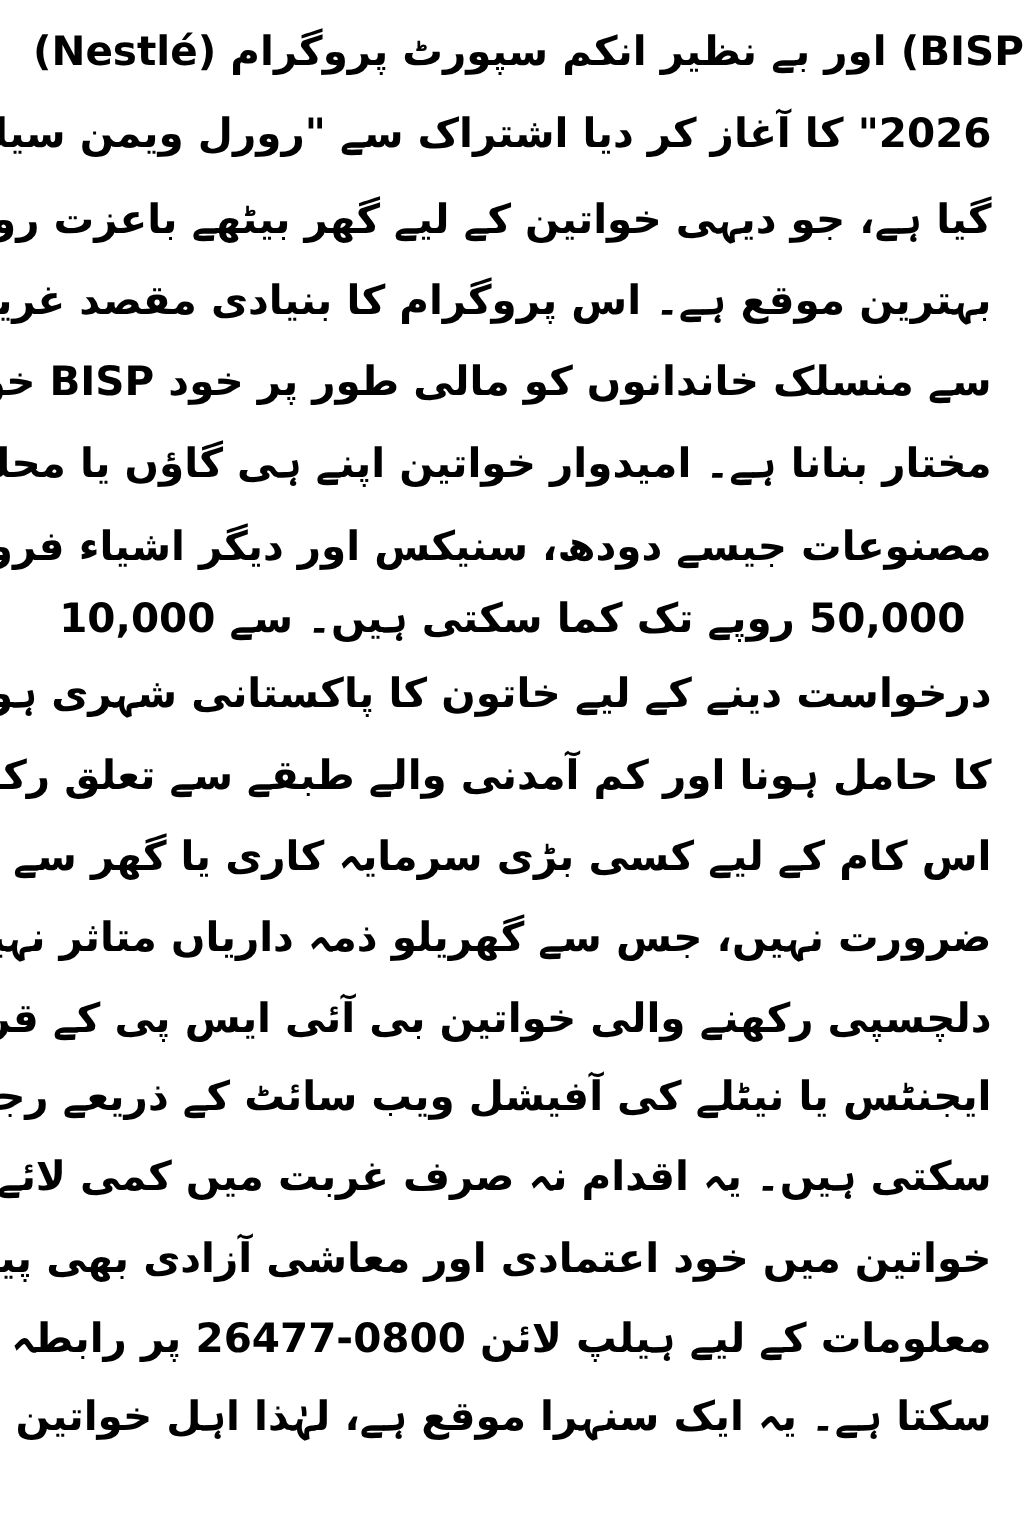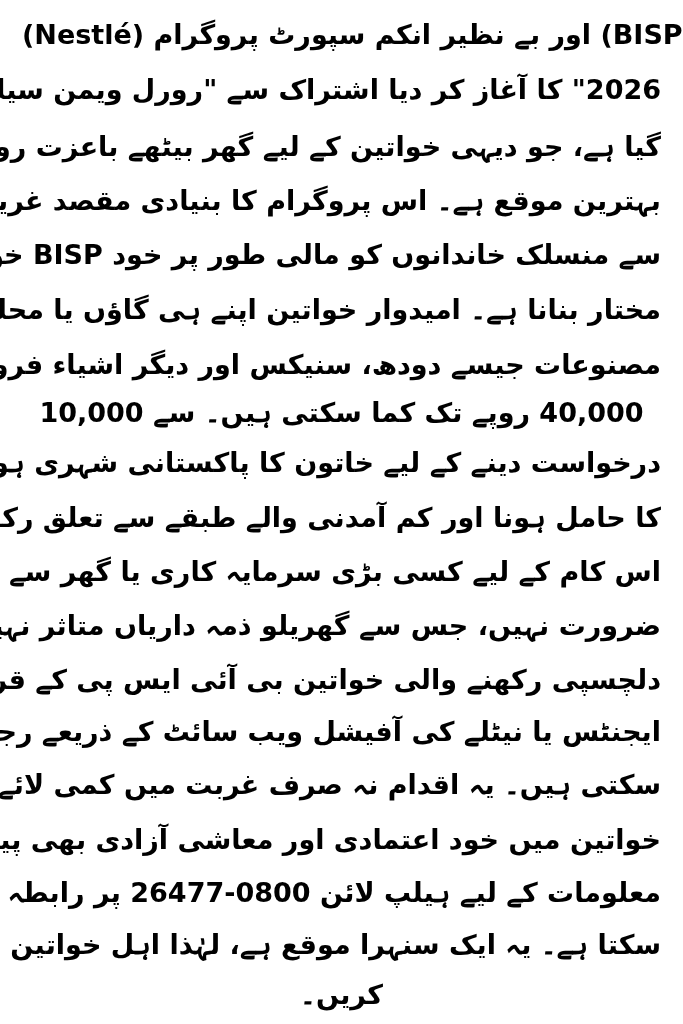--- a/index.html
+++ b/index.html
@@ -46,25 +46,24 @@
 <body>
 
 <div class="page">
   <div class="line" style="top:8px;">(Nestlé) اور بے نظیر انکم سپورٹ پروگرام (BISP) کے</div>
   <div class="line" style="top:63px;">2026" کا آغاز کر دیا اشتراک سے "رورل ویمن سیلز پروگرام</div>
   <div class="line" style="top:120px;">گیا ہے، جو دیہی خواتین کے لیے گھر بیٹھے باعزت روزگار کا ایک</div>
   <div class="line" style="top:174px;">بہترین موقع ہے۔ اس پروگرام کا بنیادی مقصد غریب اور مستحق</div>
   <div class="line" style="top:228px;">سے منسلک خاندانوں کو مالی طور پر خود BISP خواتین، بالخصوص</div>
   <div class="line" style="top:283px;">مختار بنانا ہے۔ امیدوار خواتین اپنے ہی گاؤں یا محلے میں نیٹلے کی</div>
   <div class="line" style="top:338px;">مصنوعات جیسے دودھ، سنیکس اور دیگر اشیاء فروخت کر کے ماہانہ</div>
-  <div class="line center" style="top:386px;">40,000 روپے تک کما سکتی ہیں۔ سے 10,000</div>
+  <div class="line center" style="top:386px;">50,000 روپے تک کما سکتی ہیں۔ سے 10,000</div>
   <div class="line" style="top:436px;">درخواست دینے کے لیے خاتون کا پاکستانی شہری ہونا، شناختی کارڈ</div>
   <div class="line" style="top:491px;">کا حامل ہونا اور کم آمدنی والے طبقے سے تعلق رکھنا ضروری ہے۔</div>
   <div class="line" style="top:545px;">اس کام کے لیے کسی بڑی سرمایہ کاری یا گھر سے باہر جانے کی</div>
   <div class="line" style="top:599px;">ضرورت نہیں، جس سے گھریلو ذمہ داریاں متاثر نہیں ہوتیں۔</div>
   <div class="line" style="top:653px;">دلچسپی رکھنے والی خواتین بی آئی ایس پی کے قریبی دفتر، فیلڈ</div>
   <div class="line" style="top:705px;">ایجنٹس یا نیٹلے کی آفیشل ویب سائٹ کے ذریعے رجسٹریشن کروا</div>
   <div class="line" style="top:758px;">سکتی ہیں۔ یہ اقدام نہ صرف غربت میں کمی لائے گا بلکہ دیہی</div>
   <div class="line" style="top:813px;">خواتین میں خود اعتمادی اور معاشی آزادی بھی پیدا کرے گا۔ مزید</div>
   <div class="line" style="top:866px;">معلومات کے لیے ہیلپ لائن 0800-26477 پر رابطہ کیا جا</div>
   <div class="line" style="top:918px;">سکتا ہے۔ یہ ایک سنہرا موقع ہے، لہٰذا اہل خواتین فوری اپلائی</div>
-  <div class="line center" style="top:968px;">کریں۔</div>
 </div>
 
 </body></html>

